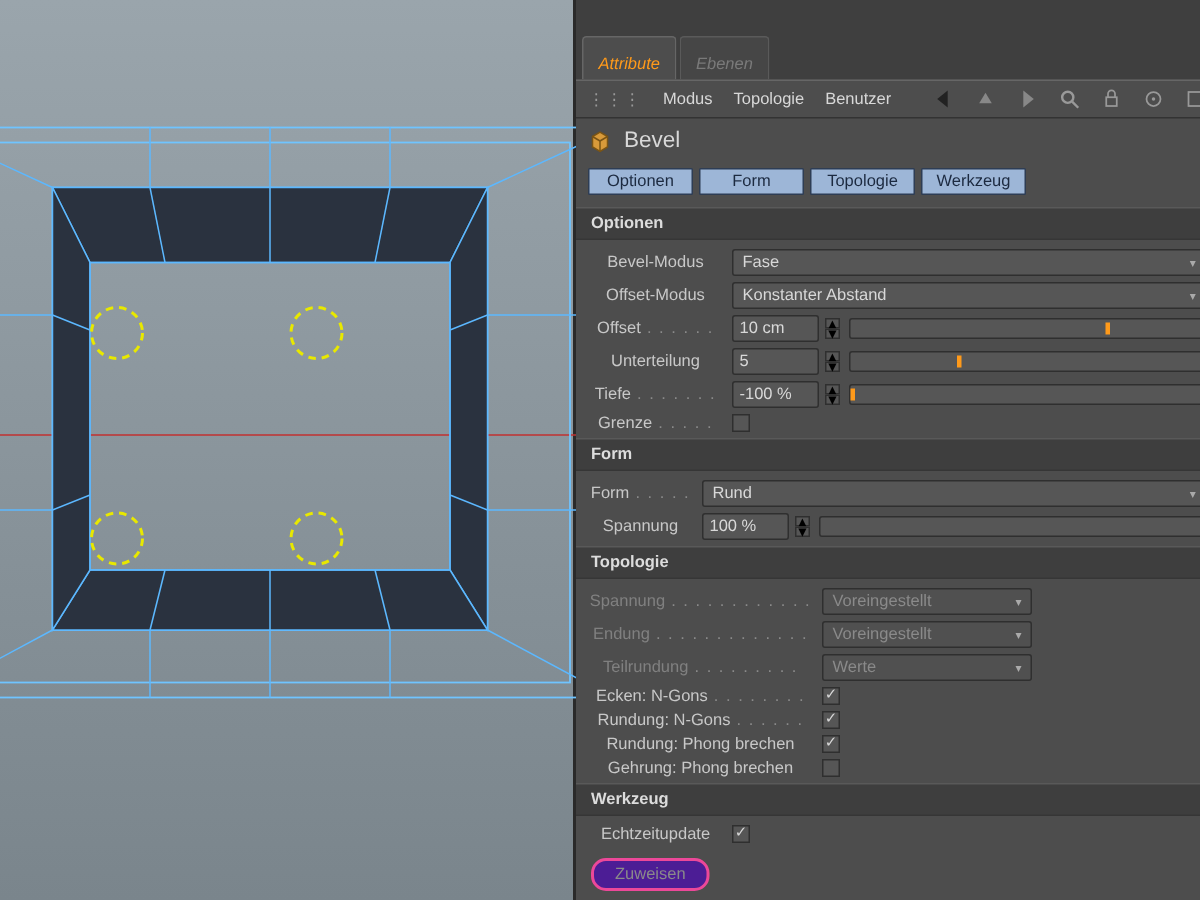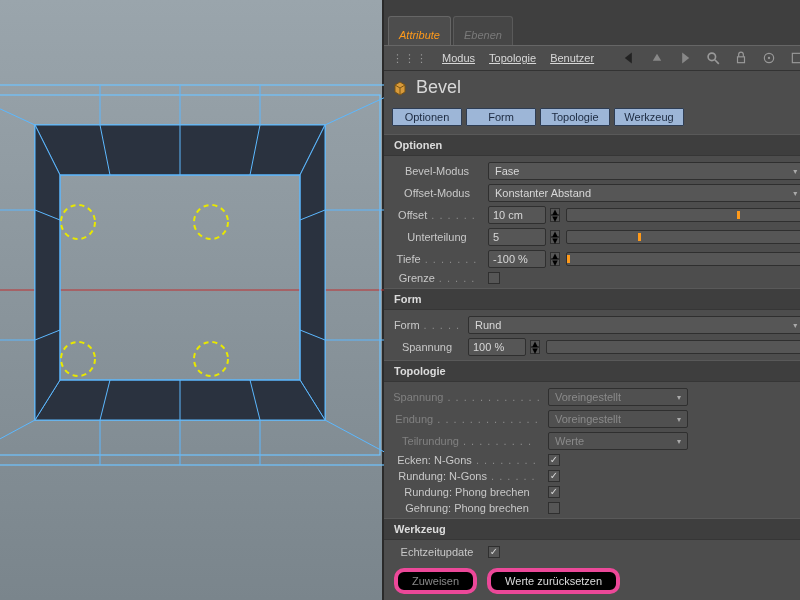--- a/index.html
+++ b/index.html
@@ -12,48 +12,48 @@
   .axis-x { stroke: #c03030; stroke-width:1; }
   .circle { fill:none; stroke:#e8e800; stroke-width:2; stroke-dasharray:5 4; }
   
   .panel { flex: 1; display: flex; flex-direction: column; background:#4d4d4d;}
   .top-gap { height: 32px; background:#3f3f3f; }
   .tabs-outer { display:flex; gap:2px; background:#3f3f3f; padding-left:4px;}
   .tab { padding:12px 10px 4px; color:#7a7a7a; border:1px solid #5a5a5a; border-bottom:none; background:#464646; border-radius:3px 3px 0 0;font-style:italic;}
   .tab.active { color:#ff9a1a; background:#4d4d4d; border-color:#666;}
   .menubar { display:flex; align-items:center; gap:14px; padding:5px 8px; border-top:1px solid #666; border-bottom:1px solid #333;}
   .menubar .grip { color:#999; letter-spacing:1px;}
-  .menubar .m { color:#d8d8d8;text-decoration:underline; }
+  .menubar .m { color:#d8d8d8; }
   .menubar .spacer { flex:1; }
   .menubar .icon { width:14px; height:14px; display:inline-flex; align-items:center; justify-content:center; color:#999; }
   .menubar svg { width:14px; height:14px; }
   .title-row { display:flex; align-items:center; gap:8px; padding:6px 8px;}
   .title-row .cube { width:16px; height:16px; }
-  .title-row .title { color:#d8d8d8; font-size:18px;}
+  .title-row .title { color:#d8d8d8; font-size:15px;}
   .subtabs { display:flex; gap:4px; padding:4px 8px 8px;}
   .subtabs .st { padding:2px 0; width:70px; text-align:center; background:#9db6d7; color:#1c2a40; border:1px solid #2e3d54; border-radius:1px;}
   .section-h { background:#3e3e3e; color:#dcdcdc; font-weight:bold; padding:4px 10px; border-top:1px solid #595959; border-bottom:1px solid #363636;}
   .rows { padding:4px 8px 2px;}
   .row { display:flex; align-items:center; gap:6px; padding:2px 0;}
   .lbl { color:#c8c8c8; width:90px; white-space:nowrap; overflow:hidden;text-align:center;}
   .lbl.dim { color:#808080;}
   .lbl.wide { width:150px;}
   .dots { color:#8a8a8a; flex-shrink:0; letter-spacing:1px;}
   .select { flex:1; background:#565656; color:#d8d8d8; border:1px solid #2f2f2f; border-radius:2px; padding:2px 6px; display:flex; align-items:center; justify-content:space-between;}
   .select.dim { color:#8a8a8a; background:#505050;}
   .select .tri { color:#aaa; font-size:8px;}
   .numfield { width:58px; background:#565656; color:#d8d8d8; border:1px solid #2f2f2f; padding:2px 4px; border-radius:2px; display:flex; align-items:center; justify-content:flex-start;}
   .spin { width:10px; display:flex; flex-direction:column; gap:0; margin-left:-2px; }
   .spin .b { height:7px; background:#565656; border:1px solid #2f2f2f; display:flex; align-items:center; justify-content:center;}
   .slider { flex:1; height:14px; background:#565656; border:1px solid #2f2f2f; position:relative; border-radius:2px;}
   .slider .tick { position:absolute; top:2px; bottom:2px; width:3px; background:#ff9a1a;}
   .chk { width:12px; height:12px; border:1px solid #2f2f2f; background:#565656; display:inline-flex; align-items:center; justify-content:center;}
   .chk.on::after { content:"✓"; color:#d8d8d8; font-size:10px; line-height:10px;}
   .btnrow { display:flex; gap:10px; padding:6px 10px; }
-  .btn { padding:3px 14px; background:#000000; color:#dcdcdc; border:4px solid #ec4899; border-radius:10px;}
+  .btn { padding:3px 14px; background:#4c1d95; color:#dcdcdc; border:2px solid #ec4899; border-radius:10px;}
   .btn.dim { color:#8a8a8a;}
 </style>
 </head>
 <body>
 
 <div class="viewport">
   <svg class="vp" width="384" height="600" viewBox="0 0 384 600">
 
     <line class="axis-x" x1="0" y1="290" x2="384" y2="290"></line>
 
@@ -294,15 +294,14 @@
 
   <div class="section-h">Werkzeug</div>
   <div class="rows">
     <div class="row">
       <span class="lbl">Echtzeitupdate</span>
       <span class="chk on"></span>
     </div>
   </div>
   <div class="btnrow">
     <div class="btn dim">Zuweisen</div>
-    <div class="btn">Werte zurücksetzen</div>
   </div>
 </div>
 
 </body></html>

